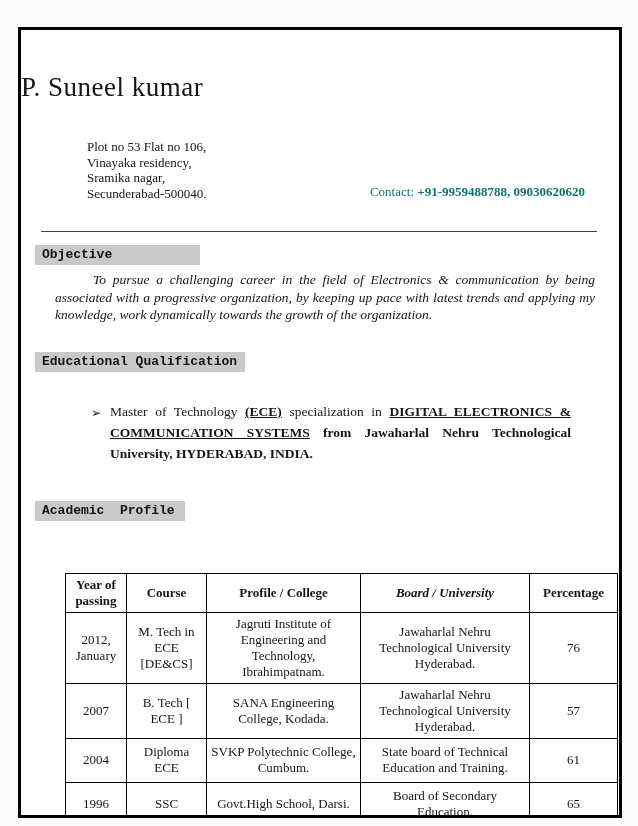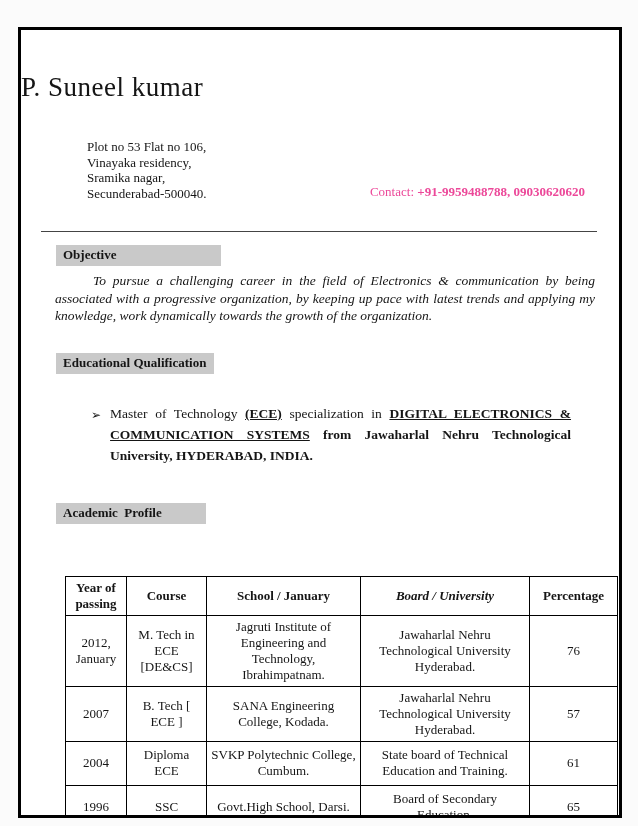--- a/index.html
+++ b/index.html
@@ -30,39 +30,40 @@
   .address-block {
     margin-left: 66px;
     font-size: 13px;
     line-height: 1.2;
   }
   .contact-block {
     margin-left: auto;
     margin-right: 34px;
     font-size: 13px;
     line-height: 1.4;
-    color: #ec4899;
+    color: #0f766e;
   }
   .contact-block b { font-weight: bold; }
   .rule {
     margin: 30px 22px 0 20px;
     border: none;
     border-top: 1px solid #444;
     height: 0;
   }
   .section-heading {
     display: inline-block;
-    margin-left: 35px;
+    margin-left: 14px;
     background: #c9c9c9;
     font-weight: bold;
     font-size: 13px;
     padding: 2px 8px 3px 7px;
     min-width: 150px;
     white-space: pre;
     box-sizing: border-box;
+    font-family: Liberation Mono, monospace;
   }
   .heading-objective { min-width: 165px; margin-top: 13px; }
   .heading-education { margin-top: 28px; }
   .heading-academic  { margin-top: 36px; }
   .objective-text {
     margin: 6px 24px 0 34px;
     font-style: italic;
     font-size: 13.5px;
     line-height: 1.3;
     text-align: justify;
@@ -138,21 +139,21 @@
 
   <div>
     <div class="section-heading heading-academic">Academic  Profile</div>
   </div>
 
   <table class="academic-table">
     <tbody>
         <tr>
       <th class="col-year">Year of passing</th>
       <th class="col-course">Course</th>
-      <th class="col-school">School / January</th>
+      <th class="col-school">Profile / College</th>
       <th class="col-board">Board / University</th>
       <th class="col-pct">Percentage</th>
     </tr>
     <tr class="row-tall">
       <td>2012, January</td>
       <td>M. Tech in ECE [DE&amp;CS]</td>
       <td>Jagruti Institute of Engineering and Technology, Ibrahimpatnam.</td>
       <td>Jawaharlal Nehru Technological University Hyderabad.</td>
       <td>76</td>
     </tr>

